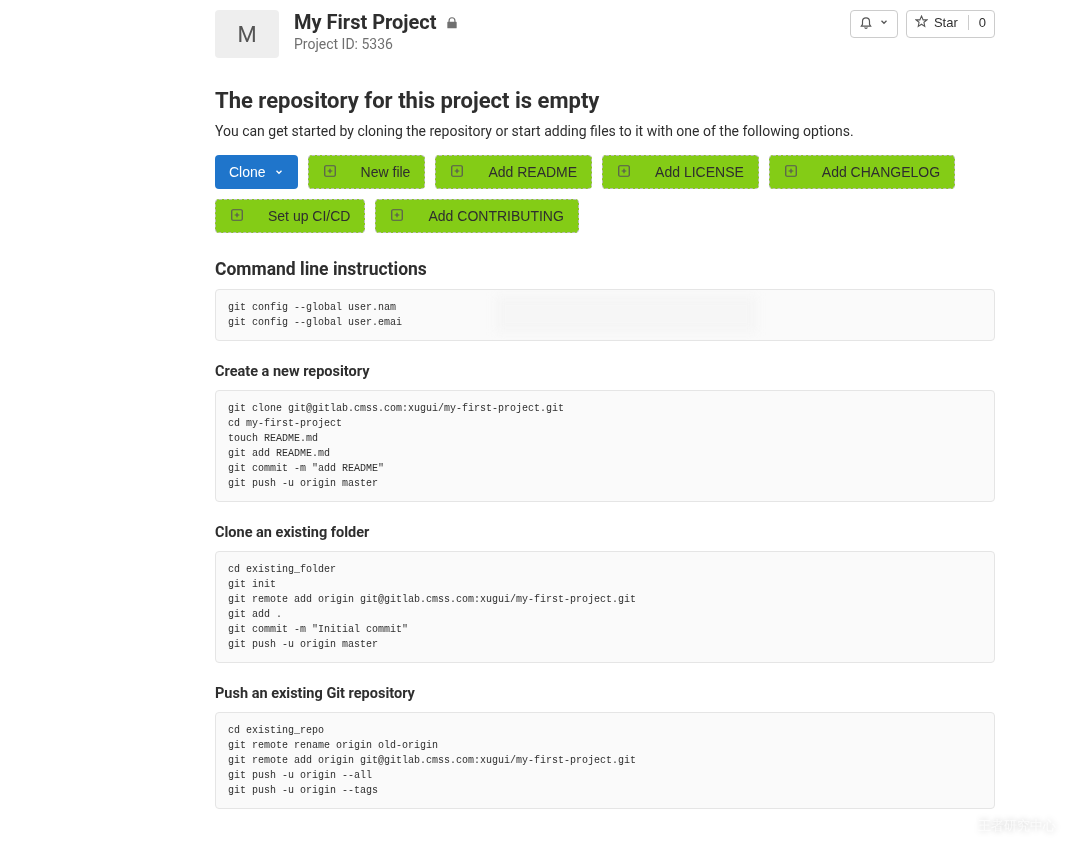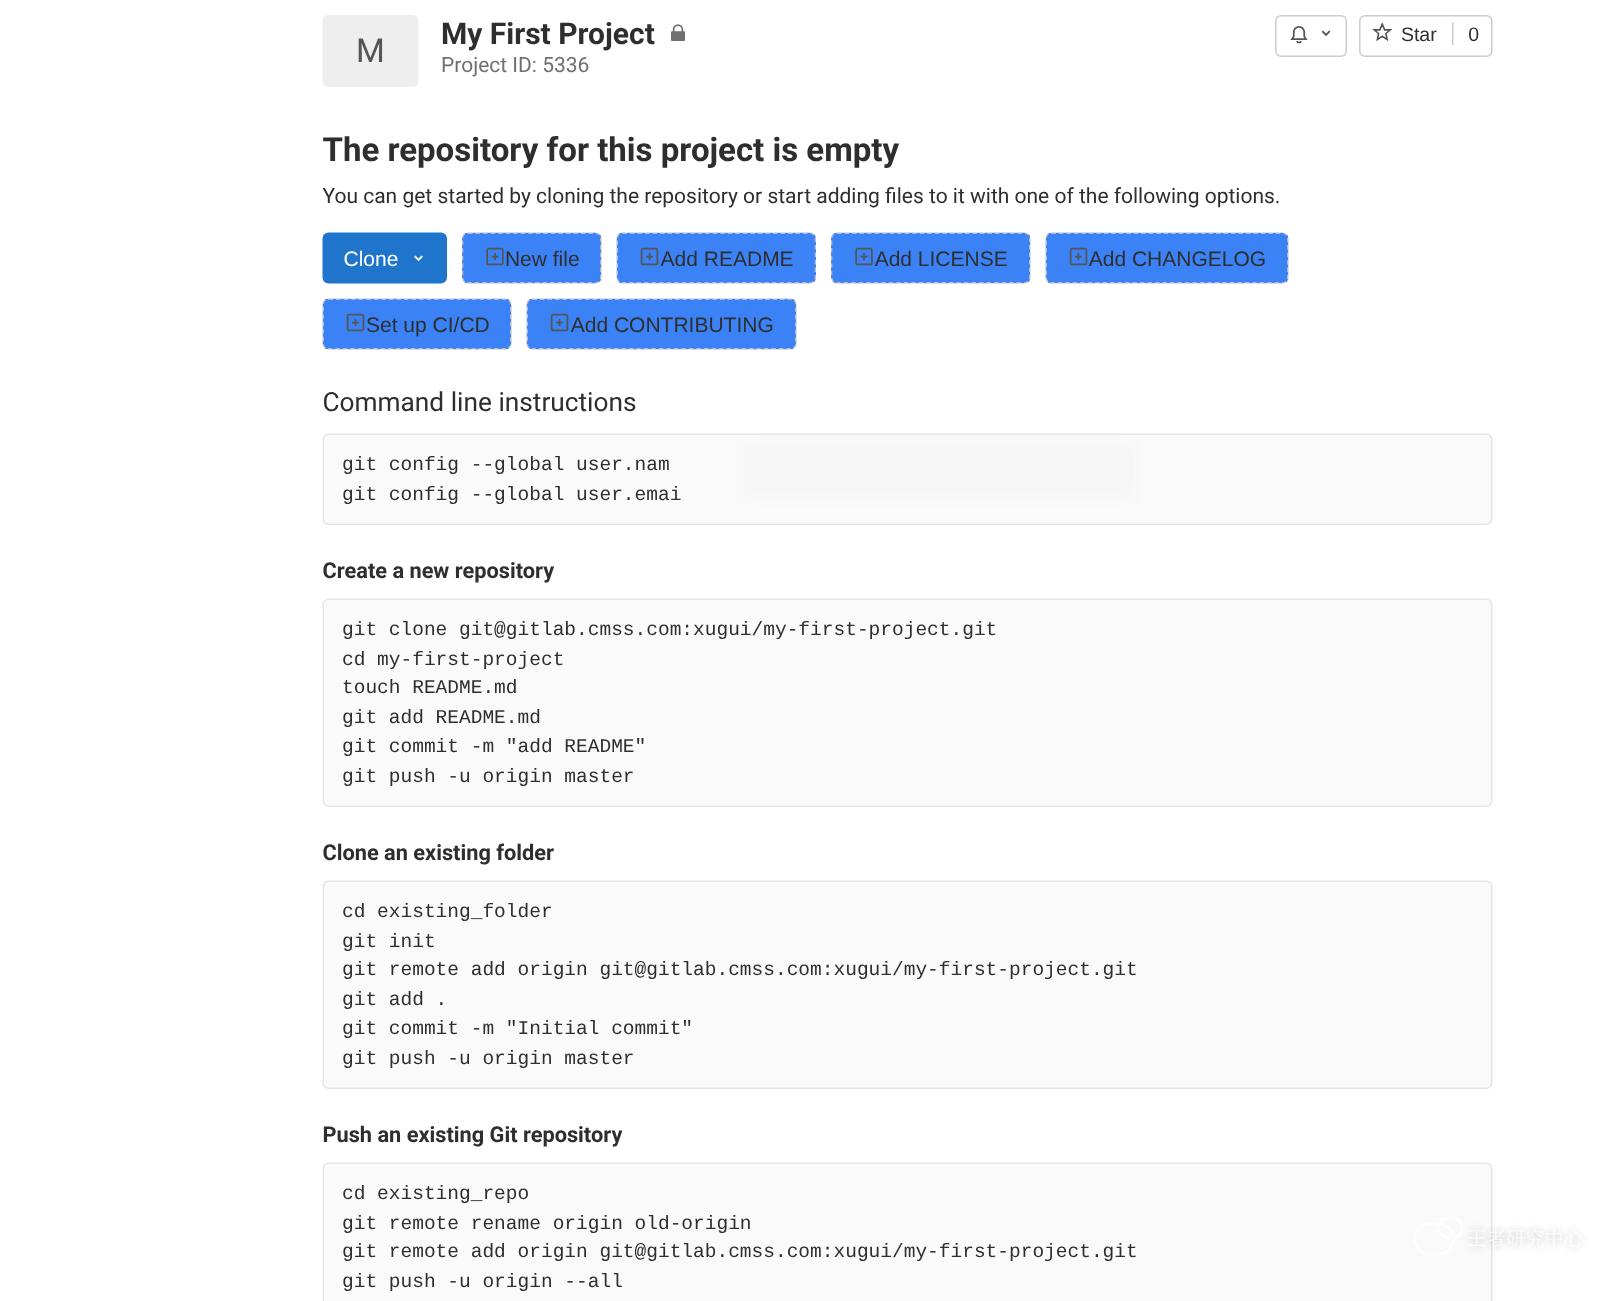--- a/index.html
+++ b/index.html
@@ -99,52 +99,52 @@
       padding: 8px 14px;
       font-size: 14px;
       display: inline-flex;
       align-items: center;
       gap: 8px;
       cursor: pointer;
       height: 34px;
     }
     .btn-dashed {
       border: 1px dashed #bbb;
-      background: #3b82f6;
+      background: #84cc16;
       color: #2e2e2e;
       border-radius: 4px;
       padding: 7px 14px;
       font-size: 14px;
       display: inline-flex;
       align-items: center;
-      gap: 0;
+      gap: 24px;
       cursor: pointer;
       height: 34px;
     }
     .plus-box svg { width: 14px; height: 14px; }
     h3.section-title {
       font-size: 17.5px;
-      font-weight: 400;
+      font-weight: 700;
       margin-bottom: 10px;
     }
     p.section-sub {
       margin-bottom: 24px;
     }
     h4.block-title {
       font-size: 14.5px;
       font-weight: 700;
       margin-bottom: 10px;
     }
     pre.code-block {
       background: #fafafa;
       border: 1px solid #e5e5e5;
       border-radius: 4px;
       padding: 10px 12px;
       font-family: Menlo, Monaco, Consolas, "Liberation Mono", monospace;
-      font-size: 13px;
+      font-size: 10px;
       line-height: 1.5;
       color: #2e2e2e;
       white-space: pre;
       overflow-x: auto;
       margin-bottom: 22px;
       position: relative;
     }
     .blur-overlay {
       position: absolute;
       top: 6px;

